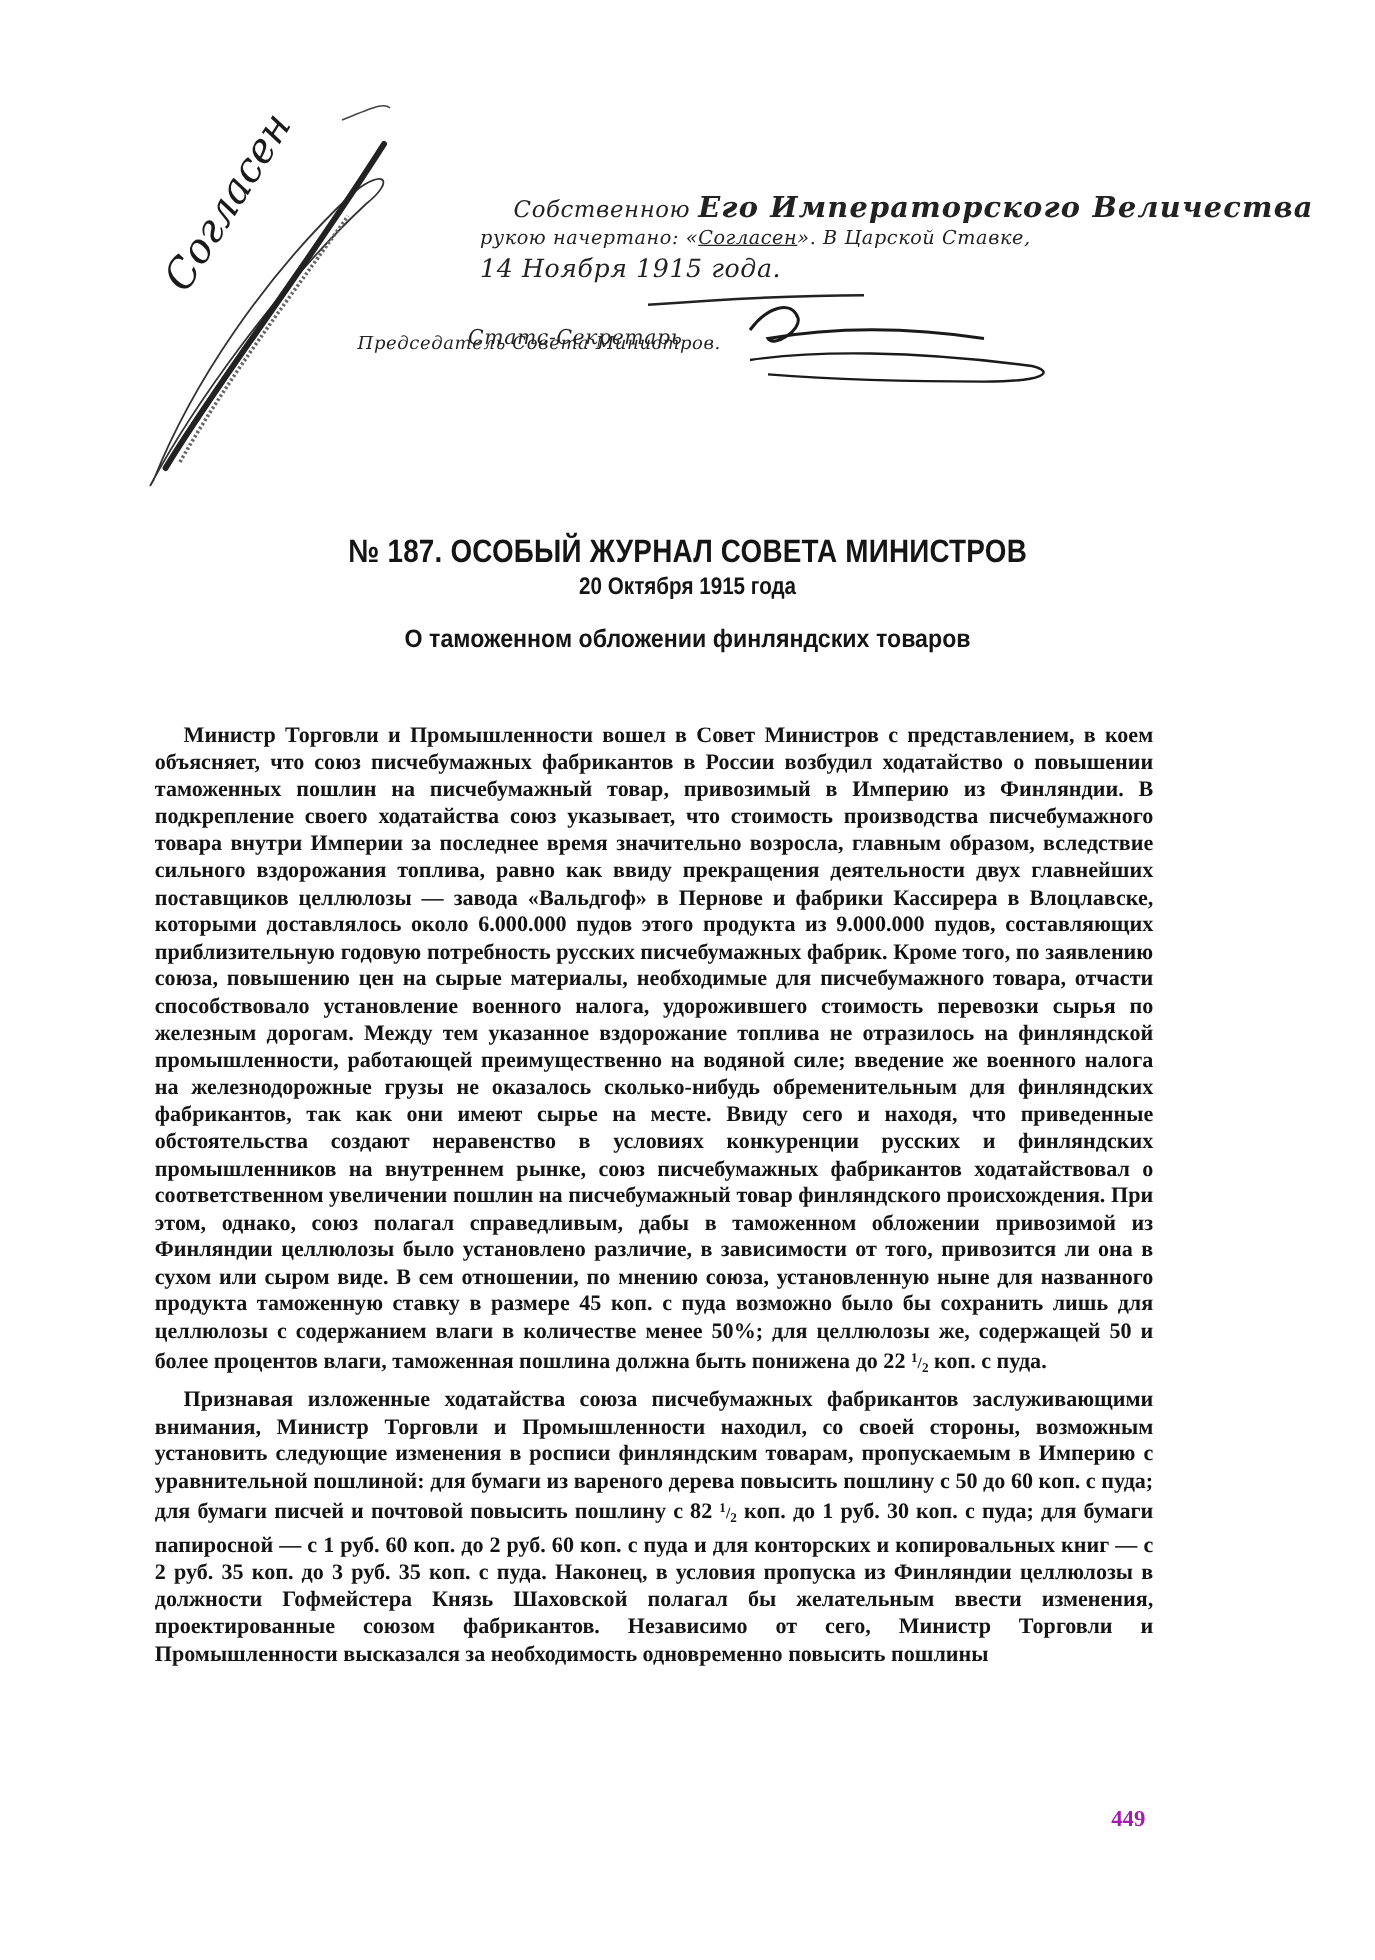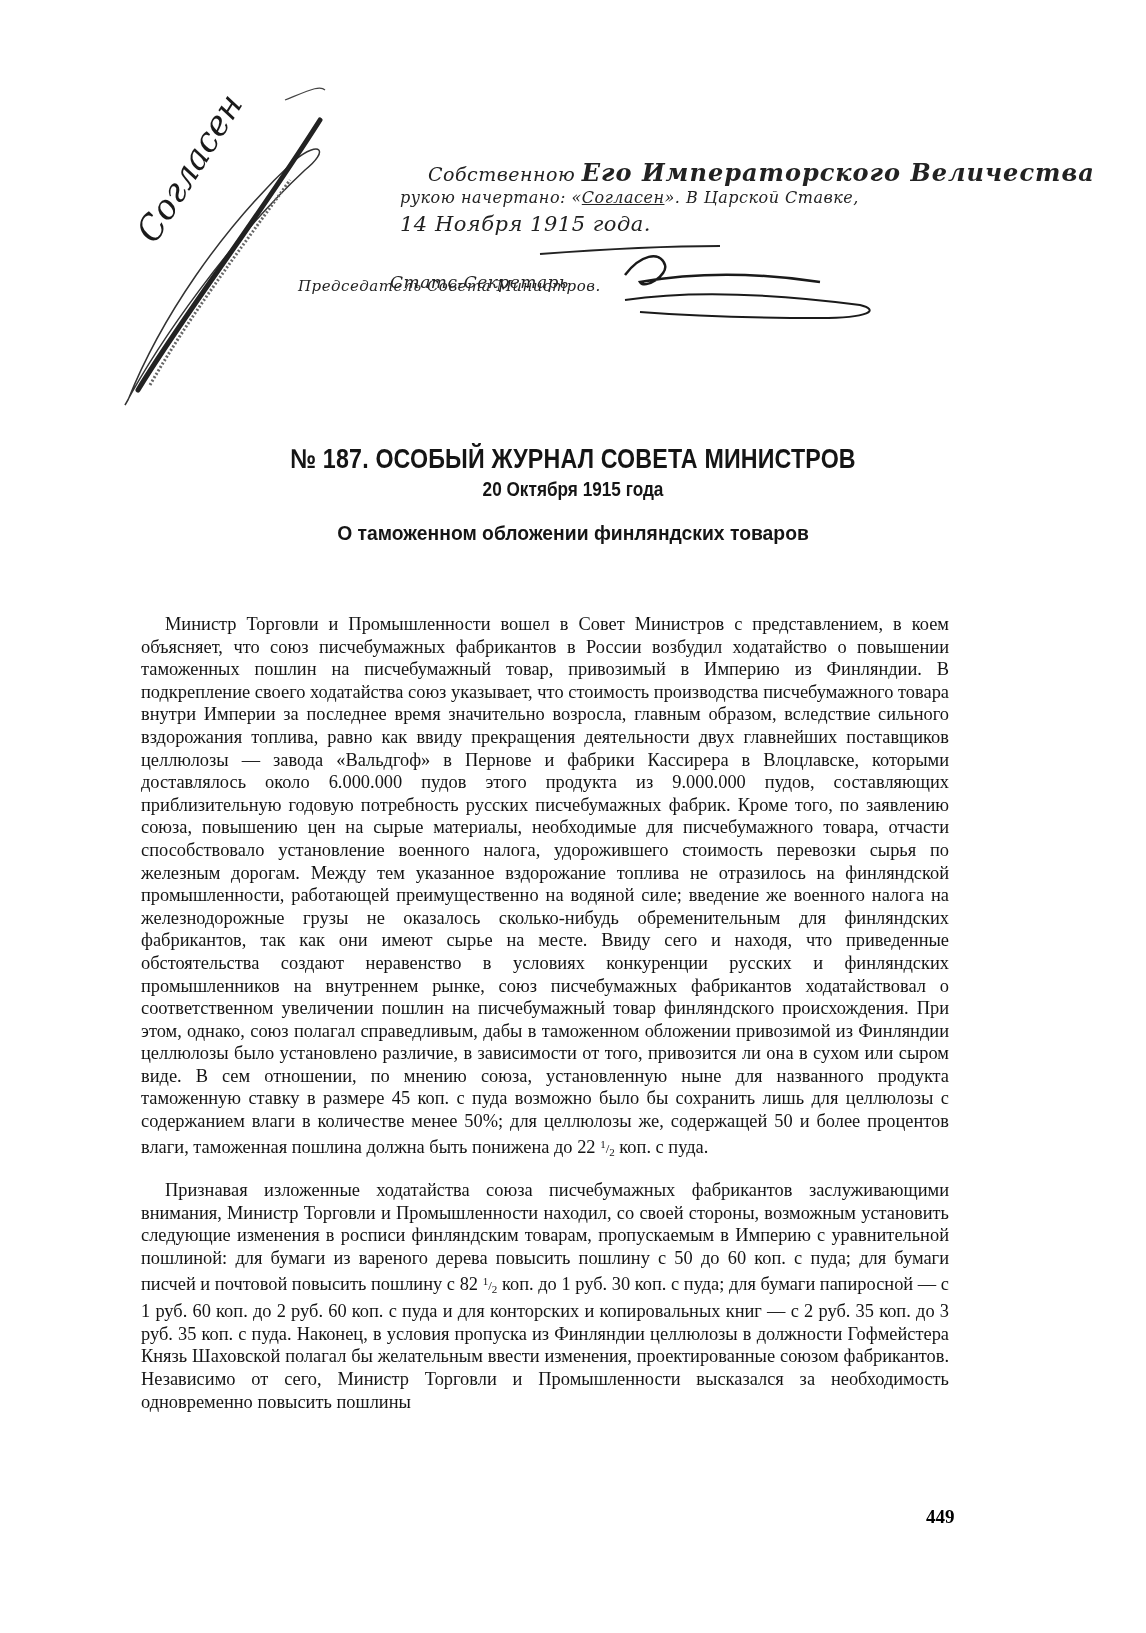--- a/index.html
+++ b/index.html
@@ -19,26 +19,26 @@
   .hand.l5 { left: 270px; top: 212px; font-size: 17px; }
 
   
   .heading { position: absolute; left: 0; width: 1146px; text-align: center; font-family: "Liberation Sans Narrow", "Liberation Sans", sans-serif; font-weight: bold; color: #151515; }
   .h-title { top: 444px; font-size: 27px; transform: scaleX(0.86); letter-spacing: 0.2px; }
   .h-date { top: 478px; font-size: 20px; transform: scaleX(0.86); }
   .h-sub { top: 521px; font-size: 21px; transform: scaleX(0.92); }
 
   
   .body-text { position: absolute; left: 125px; top: 597px; width: 840px; font-size: 18.4px; line-height: 22.6px; text-align: justify; color: #141414; }
-  .body-text p { margin: 16px; text-indent: 24px; }
+  .body-text p { margin: 4px; text-indent: 24px; font-weight: bold; }
   .frac { font-size: 13px; }
   .frac sup { font-size: 11px; vertical-align: 5px; }
   .frac sub { font-size: 11px; vertical-align: -3px; }
 
-  .page-num { position: absolute; left: 926px; top: 1506px; font-size: 19px; font-weight: bold; color: #000000; }
+  .page-num { position: absolute; left: 926px; top: 1506px; font-size: 19px; font-weight: bold; color: #a21caf; }
 </style>
 </head>
 <body>
 
 <div class="page">
 
   <div class="resolution">
     <svg class="sig-svg" viewBox="0 0 880 360">
 
       <g>

